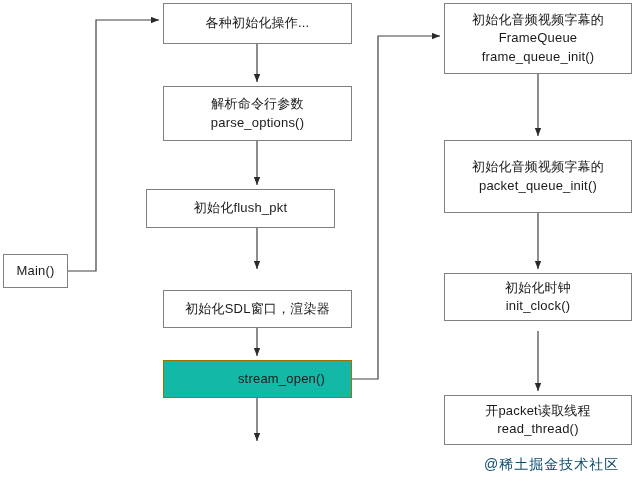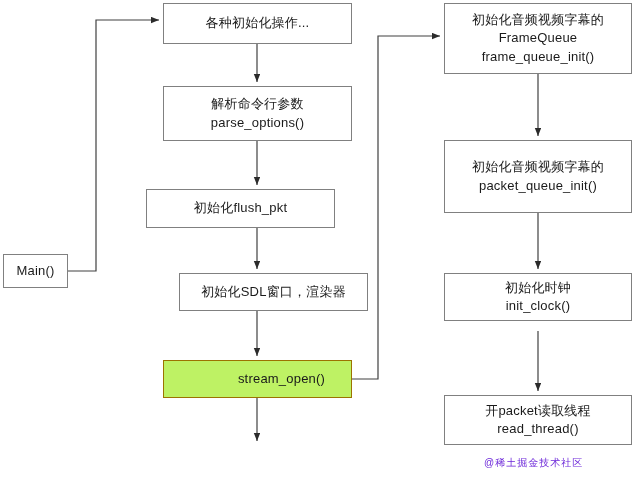--- a/index.html
+++ b/index.html
@@ -30,39 +30,39 @@
     color: #1a1a1a;
     font-size: 13px;
     line-height: 1.42;
     letter-spacing: 0.2px;
   }
   .node .line {
     display: block;
     white-space: nowrap;
   }
   .node.highlight {
-    background: #bef264;
+    background: #14b8a6;
     border-color: #9c7300;
     padding-left: 48px;
   }
   .node.start {
     font-size: 13px;
   }
   #svg-links {
     position: absolute;
     left: 0;
     top: 0;
     width: 635px;
     height: 484px;
     pointer-events: none;
   }
   .watermark {
     position: absolute;
-    color: #6d28d9;
-    font-size: 10px;
+    color: #0c4a6e;
+    font-size: 14px;
     letter-spacing: 1px;
     white-space: nowrap;
     user-select: none;
   }
 </style>
 </head>
 <body>
 
 <div id="canvas">
 
@@ -104,21 +104,21 @@
 
   <div class="node" style="left:163px; top:86px; width:189px; height:55px;">
     <span class="line">解析命令行参数</span>
     <span class="line">parse_options()</span>
   </div>
 
   <div class="node" style="left:146px; top:189px; width:189px; height:39px;">
     <span class="line">初始化flush_pkt</span>
   </div>
 
-  <div class="node" style="left:163px; top:273px; width:189px; height:38px;margin-left:16px;">
+  <div class="node" style="left:163px; top:290px; width:189px; height:38px;">
     <span class="line">初始化SDL窗口，渲染器</span>
   </div>
 
   <div class="node highlight" style="left:163px; top:360px; width:189px; height:38px;">
     <span class="line">stream_open()</span>
   </div>
 
 
   <div class="node" style="left:444px; top:3px; width:188px; height:71px;">
     <span class="line">初始化音频视频字幕的</span>

